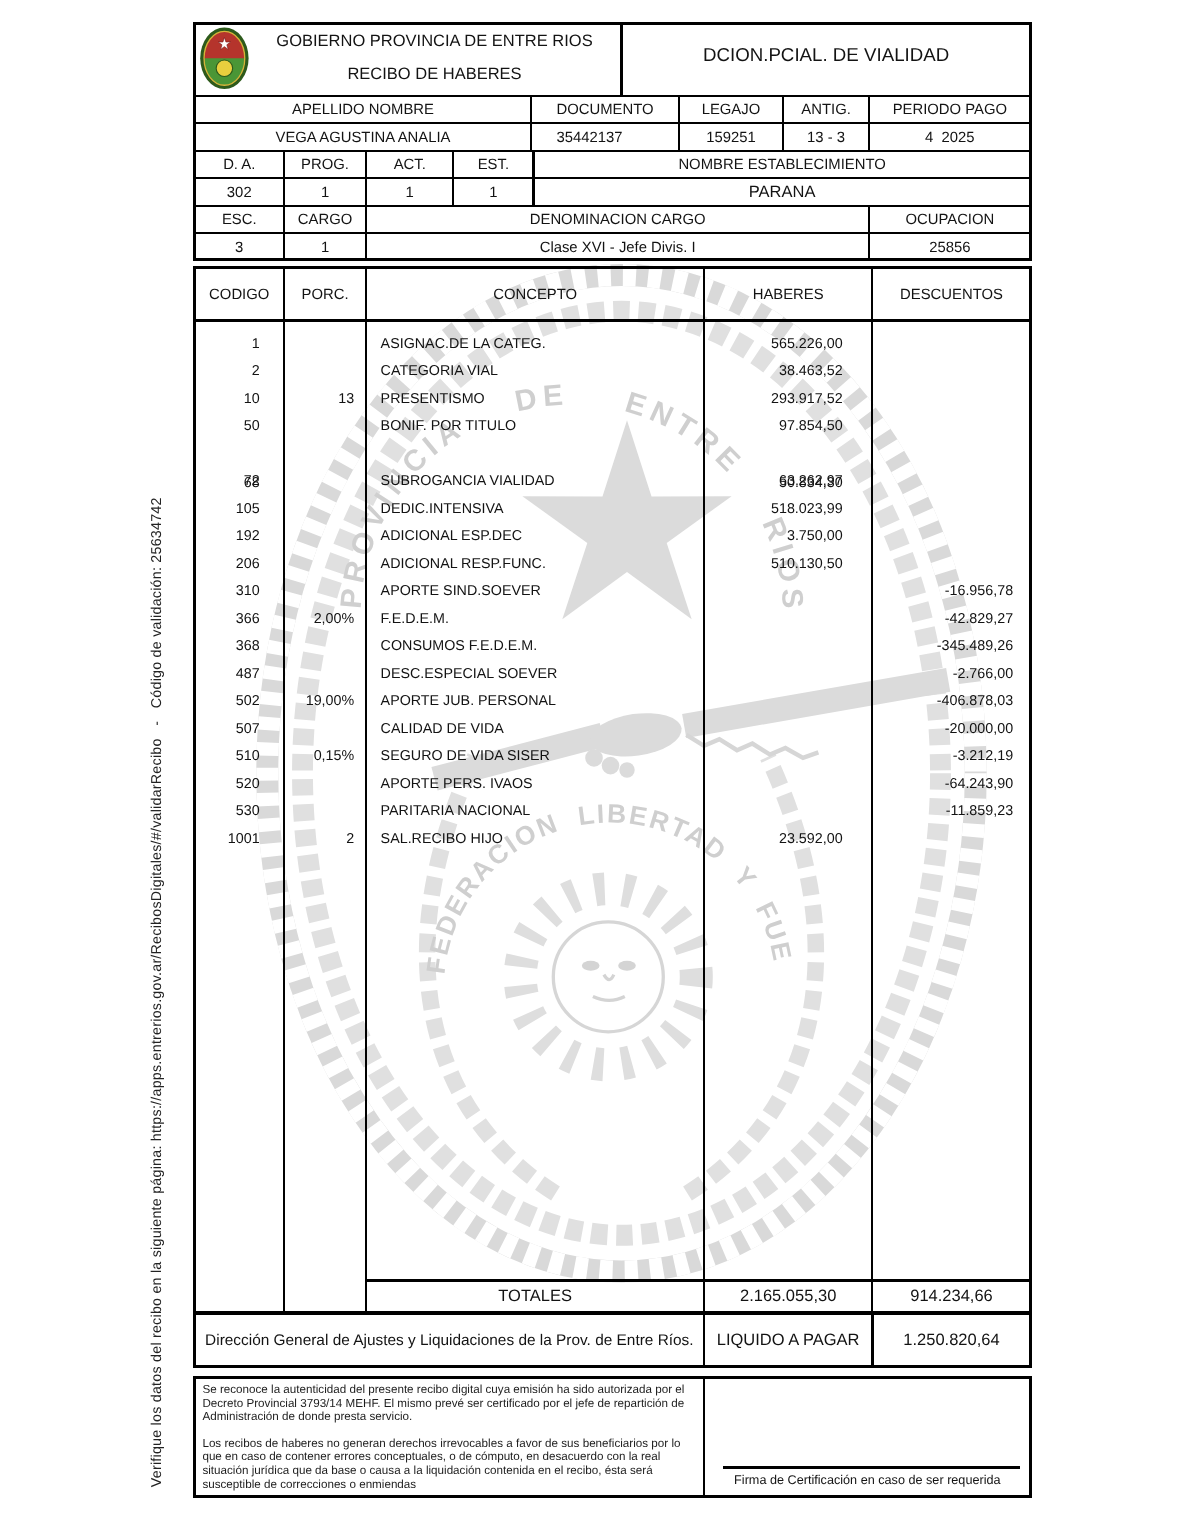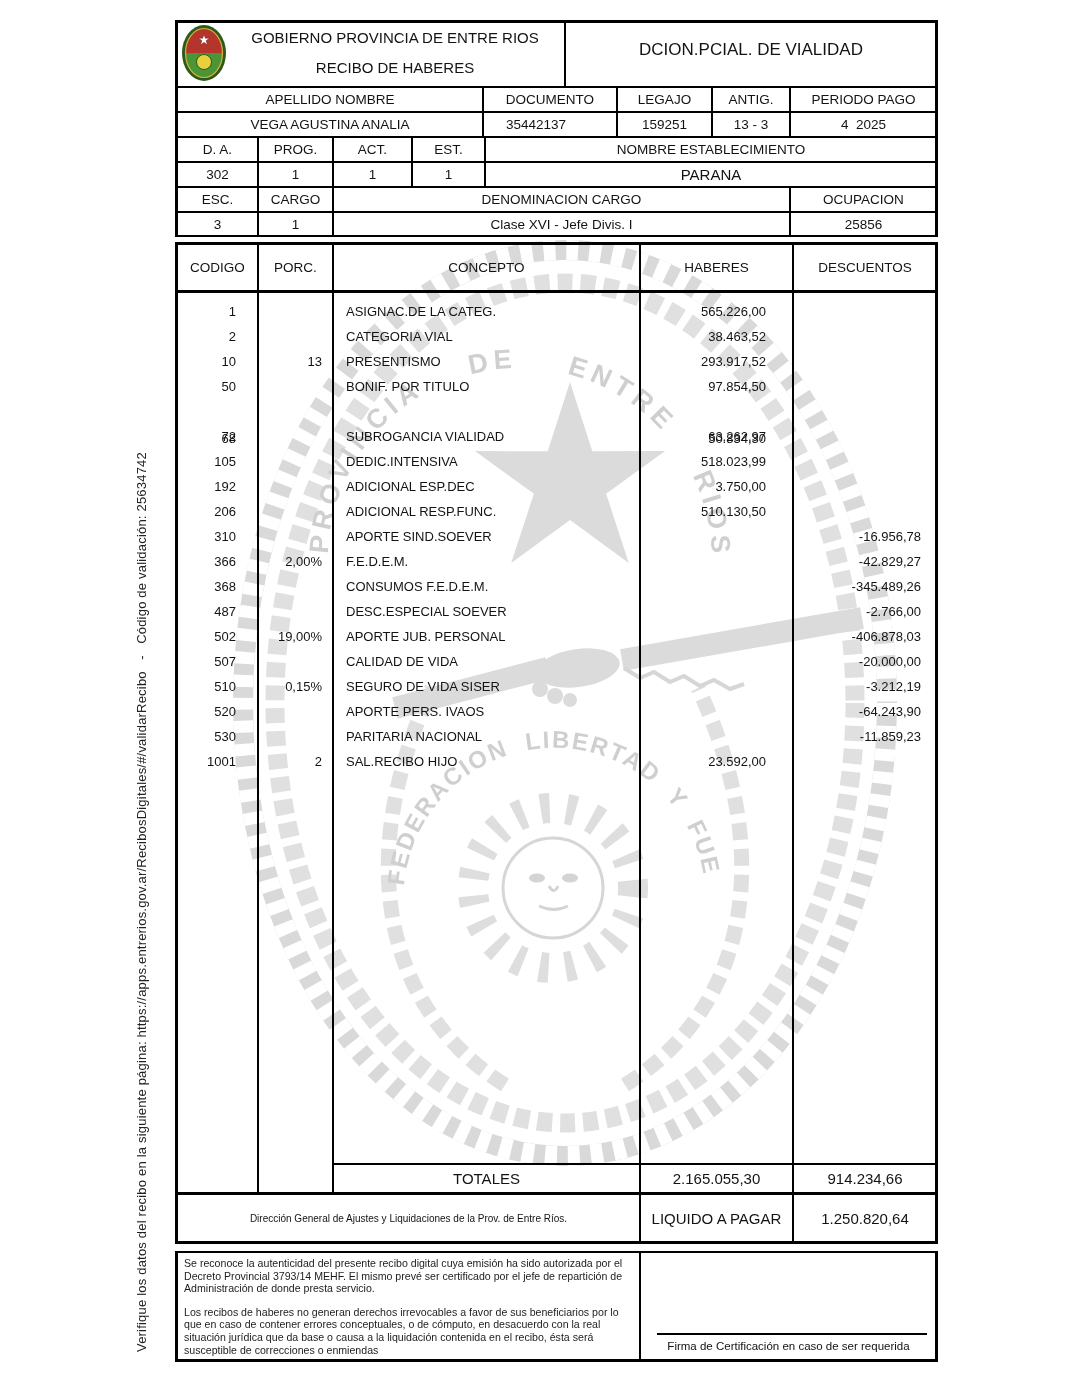--- a/index.html
+++ b/index.html
@@ -320,21 +320,21 @@
       <div class="item-cell ic-concept">SAL.RECIBO HIJO</div>
       <div class="item-cell ic-earnings">23.592,00</div>
       <div class="item-cell ic-deductions"></div>
     </div>
   </div>
 
 <div class="cell small" style="left:333px;top:1164px;width:307px;height:29px">TOTALES</div>
 <div class="cell small" style="left:640px;top:1164px;width:153px;height:29px">2.165.055,30</div>
 <div class="cell small" style="left:793px;top:1164px;width:144px;height:29px">914.234,66</div>
 
-<div class="cell" style="left:185px;top:1194px;width:447px;height:48px;font-size:10px;white-space:normal">Dirección General de Ajustes y Liquidaciones de la Prov. de Entre Ríos.</div>
+<div class="cell" style="left:185px;top:1194px;width:447px;height:48px;font-size:14px;white-space:normal">Dirección General de Ajustes y Liquidaciones de la Prov. de Entre Ríos.</div>
 <div class="cell big" style="left:640px;top:1194px;width:153px;height:48px">LIQUIDO A PAGAR</div>
 <div class="cell big" style="left:793px;top:1194px;width:144px;height:48px">1.250.820,64</div>
 
 <div class="legal">
   <p>Se reconoce la autenticidad del presente recibo digital cuya emisión ha sido autorizada por el Decreto Provincial 3793/14 MEHF. El mismo prevé ser certificado por el jefe de repartición de Administración de donde presta servicio.</p>
   <p>Los recibos de haberes no generan derechos irrevocables a favor de sus beneficiarios por lo que en caso de contener errores conceptuales, o de cómputo, en desacuerdo con la real situación jurídica que da base o causa a la liquidación contenida en el recibo, ésta será susceptible de correcciones o enmiendas</p>
 </div>
 <div class="cell" style="left:645px;top:1338px;width:287px;height:16px;font-size:11.5px">Firma de Certificación en caso de ser requerida</div>
 
 <div class="sidebar-vert">Verifique los datos del recibo en la siguiente página: https://apps.entrerios.gov.ar/RecibosDigitales/#/validarRecibo   -   Código de validación: 25634742</div>

